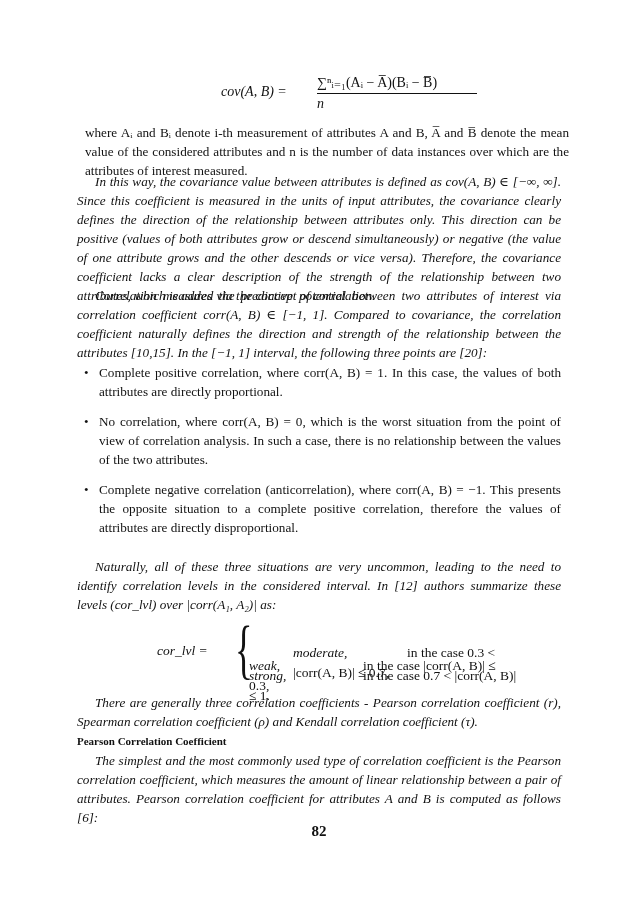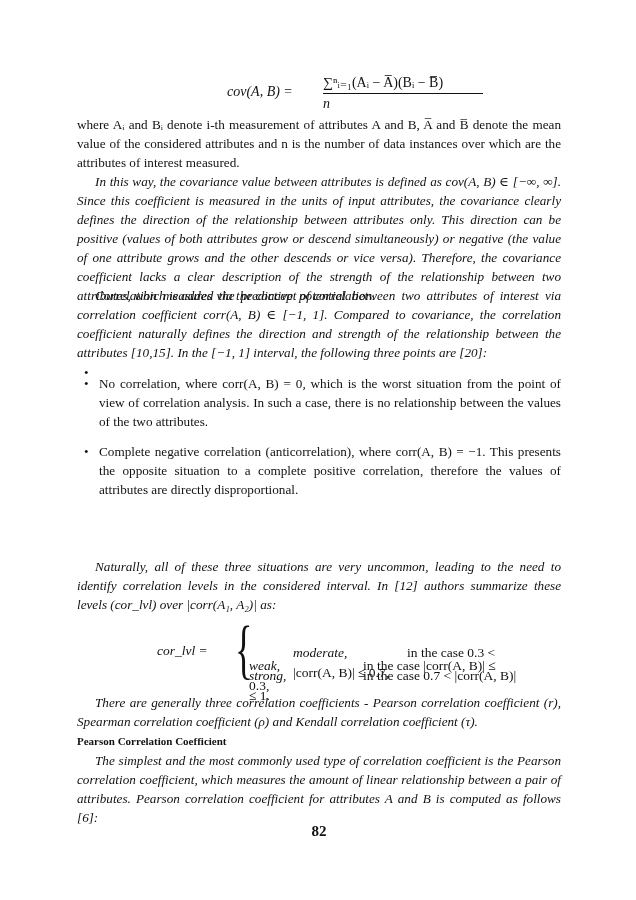--- a/index.html
+++ b/index.html
@@ -6,21 +6,21 @@
     body {
       width: 636px; height: 900px; position: relative; overflow: hidden;
       font-family: "Liberation Serif", "DejaVu Serif", serif;
       color: #111111;
     }
     .page { position: absolute; left: 77px; top: 0; width: 484px; }
     .txt { font-size: 13.2px; line-height: 19px; text-align: justify; }
     .indent { text-indent: 18px; font-style: italic; }
     .m { font-style: italic; font-family: "Liberation Serif", serif; }
 
-    .eq1 { position: absolute; top: 74px; left: 150px; width: 300px; height: 44px; font-size: 14px; }
+    .eq1 { position: absolute; top: 74px; left: 144px; width: 300px; height: 44px; font-size: 14px; }
     .eq1 .lhs { position: absolute; left: 0; top: 10px; }
     .eq1 .frac { position: absolute; left: 96px; top: 0; width: 160px; text-align: left; }
     .eq1 .num { display: block; height: 18px; line-height: 18px; }
     .eq1 .bar { display: block; border-top: 1px solid #111; margin: 1px 0; }
     .eq1 .den { display: block; height: 18px; line-height: 18px; font-style: italic; }
 
     #p1 { position: absolute; top: 115px; }
     #p2 { position: absolute; top: 172px; }
     #p3 { position: absolute; top: 286px; }
 
@@ -51,27 +51,28 @@
 
   <div class="eq1">
     <span class="lhs m">cov(A, B) =</span>
     <span class="frac">
       <span class="num">∑ⁿᵢ₌₁(Aᵢ − A̅)(Bᵢ − B̅)</span>
       <span class="bar"></span>
       <span class="den">n</span>
     </span>
   </div>
 
-  <p id="p1" class="txt" style="margin:0;width:484px;">where Aᵢ and Bᵢ denote i-th measurement of attributes A and B, A̅ and B̅ denote the mean value of the considered attributes and n is the number of data instances over which are the attributes of interest measured.</p>
+  <p id="p1" class="txt" style="margin:8px;width:484px;">where Aᵢ and Bᵢ denote i-th measurement of attributes A and B, A̅ and B̅ denote the mean value of the considered attributes and n is the number of data instances over which are the attributes of interest measured.</p>
   <p id="p2" class="txt indent" style="margin:0;width:484px;">In this way, the covariance value between attributes is defined as cov(A, B) ∈ [−∞, ∞]. Since this coefficient is measured in the units of input attributes, the covariance clearly defines the direction of the relationship between attributes only. This direction can be positive (values of both attributes grow or descend simultaneously) or negative (the value of one attribute grows and the other descends or vice versa). Therefore, the covariance coefficient lacks a clear description of the strength of the relationship between two attributes, which is added via the concept of correlation.</p>
   <p id="p3" class="txt indent" style="margin:0;width:484px;">Correlation measures the predictive potential between two attributes of interest via correlation coefficient corr(A, B) ∈ [−1, 1]. Compared to covariance, the correlation coefficient naturally defines the direction and strength of the relationship between the attributes [10,15]. In the [−1, 1] interval, the following three points are [20]:</p>
 
   <div class="bullets">
     <div class="bullet txt">
       <span class="dot">•</span>
+      <span>Complete positive correlation, where corr(A, B) = 1. In this case, the values of both attributes are directly proportional.</span>
     </div>
     <div class="bullet txt">
       <span class="dot">•</span>
       <span>No correlation, where corr(A, B) = 0, which is the worst situation from the point of view of correlation analysis. In such a case, there is no relationship between the values of the two attributes.</span>
     </div>
     <div class="bullet txt">
       <span class="dot">•</span>
       <span>Complete negative correlation (anticorrelation), where corr(A, B) = −1. This presents the opposite situation to a complete positive correlation, therefore the values of attributes are directly disproportional.</span>
     </div>
   </div>

